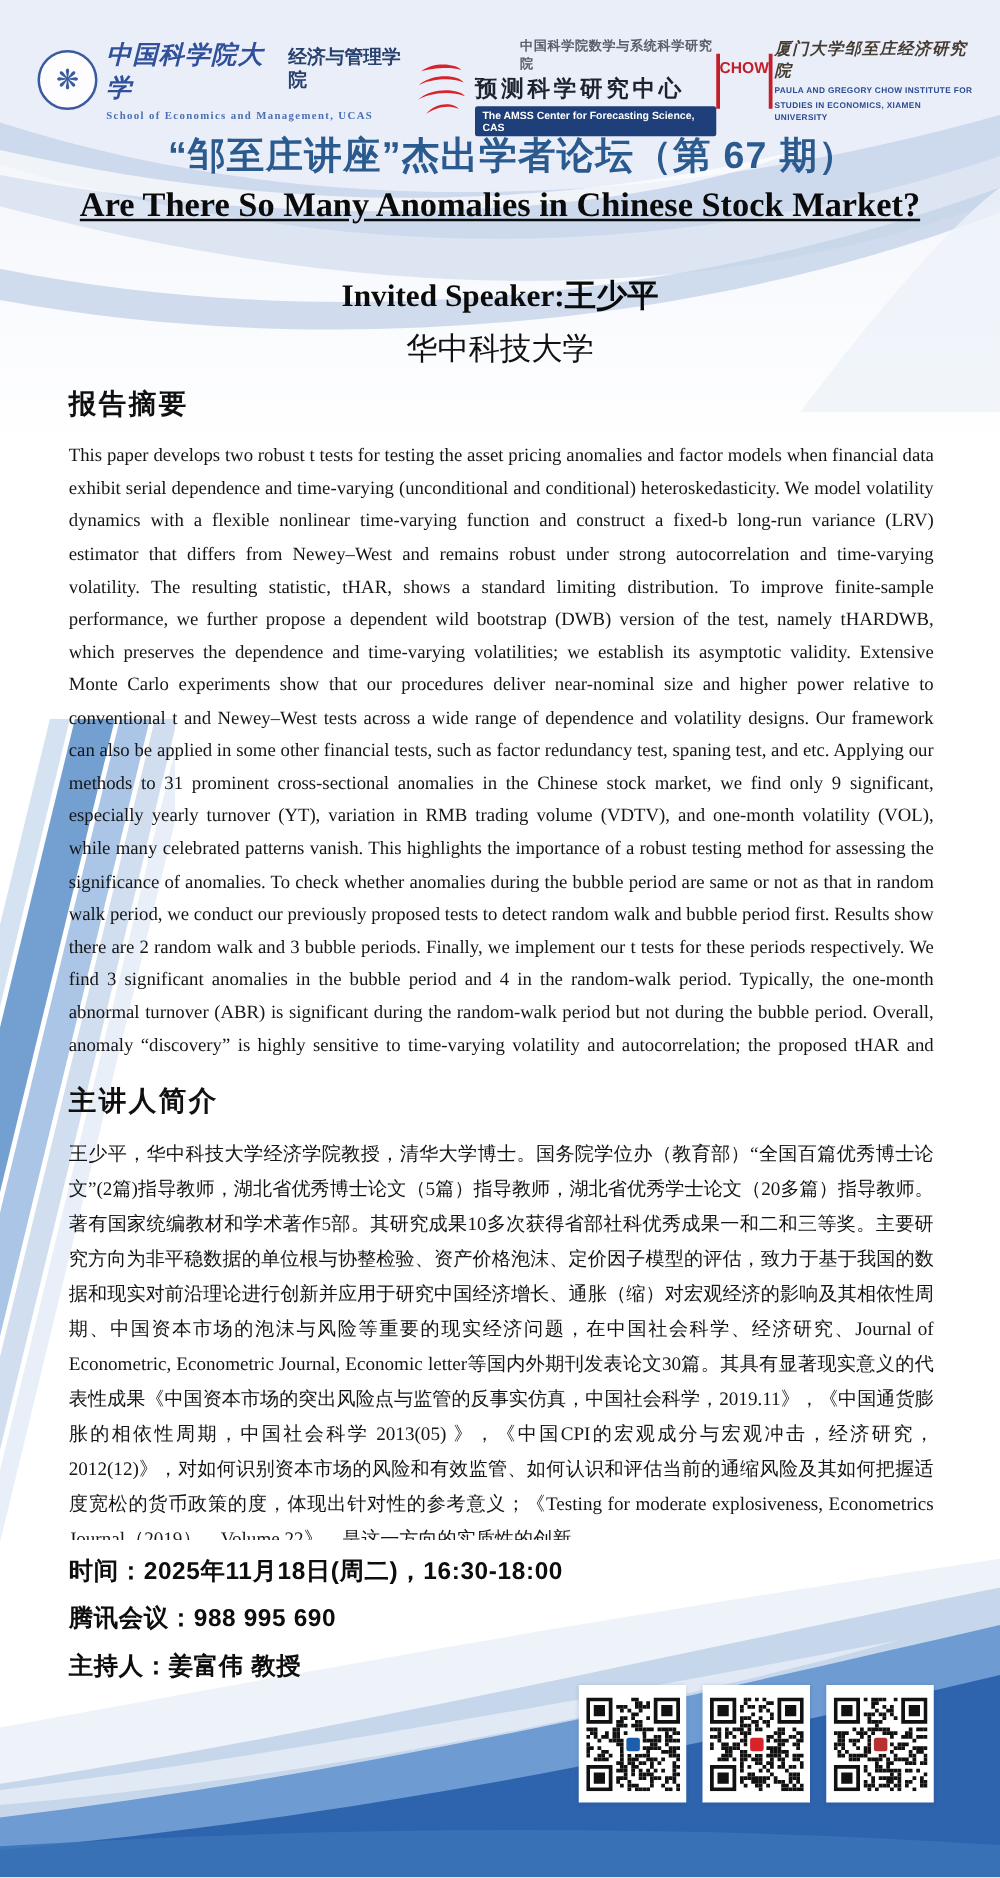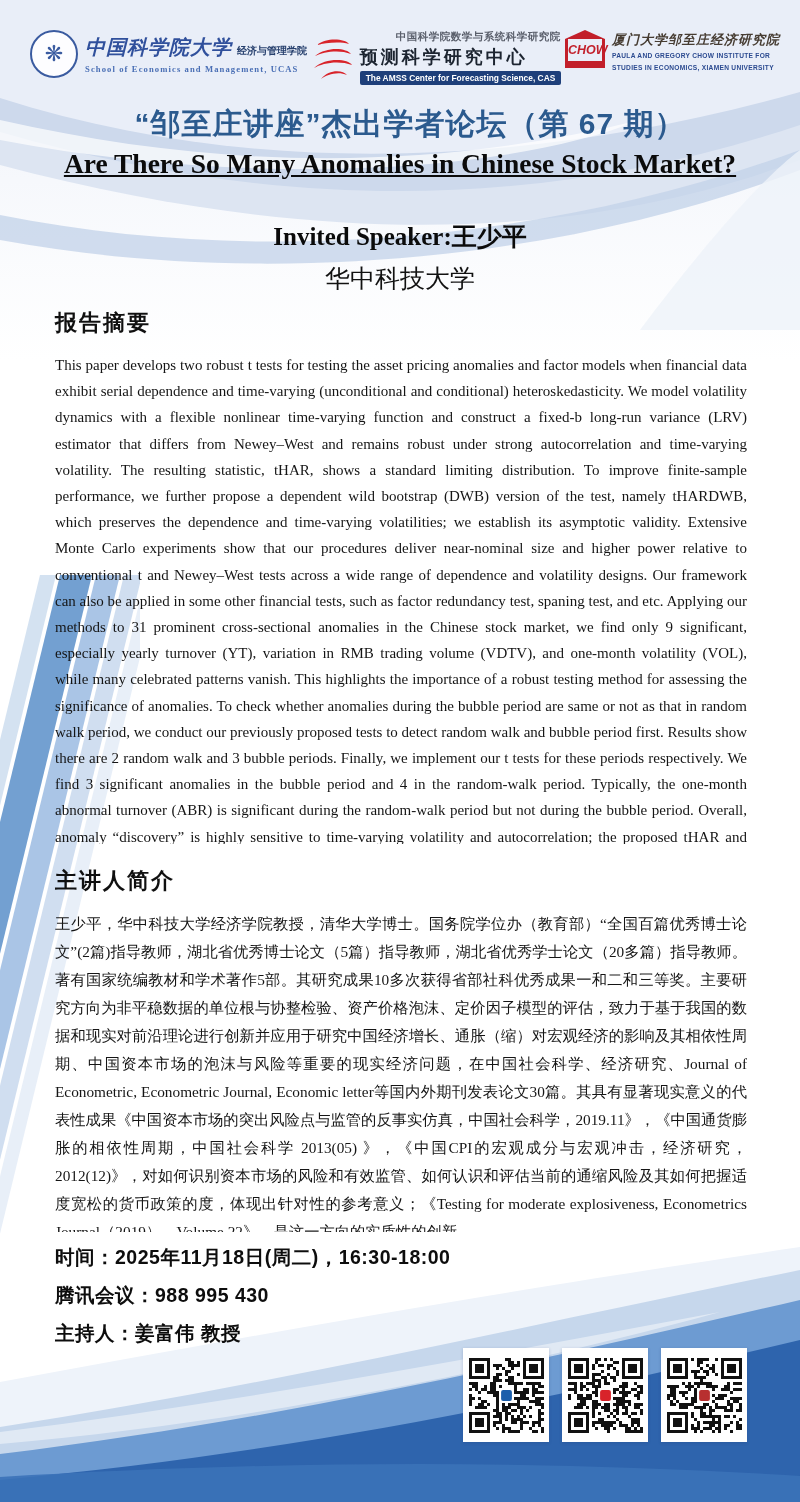--- a/index.html
+++ b/index.html
@@ -16,30 +16,30 @@
   .logos{position:absolute;top:30px;left:30px;right:20px;display:flex;justify-content:space-between;align-items:flex-start;}
   .logo{display:flex;align-items:center;gap:7px;}
   .ucas-emblem{
     width:44px;height:44px;border:2.5px solid #3a5ba0;border-radius:50%;
     display:flex;align-items:center;justify-content:center;color:#3a5ba0;font-size:22px;flex:0 0 auto;
     background:#fdfdff;
   }
   .ucas-text{display:flex;flex-direction:column;}
   .ucas-cn{display:flex;align-items:baseline;gap:5px;}
   .ucas-cn-main{font-family:"Liberation Serif",serif;font-style:italic;font-weight:700;font-size:20px;color:#30509c;letter-spacing:1px;}
-  .ucas-cn-sub{font-family:Liberation Mono, monospace;font-weight:700;font-size:10px;color:#27406e;text-align:right;}
+  .ucas-cn-sub{font-family:Liberation Mono, monospace;font-weight:700;font-size:15px;color:#27406e;}
   .ucas-en{font-family:Liberation Serif, serif;font-size:8.6px;color:#4a6fb5;letter-spacing:1.1px;margin-top:3px;font-weight:700;}
 
   .amss-glyph{width:42px;height:46px;flex:0 0 auto;}
   .amss-text{display:flex;flex-direction:column;align-items:flex-start;}
   .amss-l1{font-family:"Liberation Sans",sans-serif;font-size:10.5px;font-weight:700;color:#5a5f6b;letter-spacing:.5px;margin-left:36px;}
   .amss-l2{font-family:"Liberation Serif",serif;font-size:18px;font-weight:700;color:#1c2430;letter-spacing:3px;margin:1px 0 2px;}
   .amss-l3{font-family:"Liberation Sans",sans-serif;font-size:8.4px;color:#fff;background:#1e3f7a;padding:2px 6px;border-radius:2px;font-weight:700;}
 
-  .chow-glyph{width:40px;height:44px;flex:0 0 auto;display:flex;flex-direction:column;align-items:stretch;font-style:italic;}
+  .chow-glyph{width:40px;height:44px;flex:0 0 auto;display:flex;align-items:stretch;}
   .chow-roof{height:9px;background:#c21f2a;clip-path:polygon(0 100%,50% 0,100% 100%);}
   .chow-word{font-family:"Liberation Sans",sans-serif;font-weight:900;font-size:12.5px;color:#c21f2a;text-align:center;line-height:22px;border-left:3px solid #c21f2a;border-right:3px solid #c21f2a;}
   .chow-base{height:7px;background:#c21f2a;}
   .chow-text{display:flex;flex-direction:column;}
   .chow-cn{font-family:"Liberation Serif",serif;font-style:italic;font-weight:700;font-size:13px;color:#463c32;letter-spacing:1px;}
   .chow-en{font-family:"Liberation Sans",sans-serif;font-size:6.6px;color:#2b4a90;font-weight:700;letter-spacing:.3px;margin-top:2px;line-height:1.5;}
 
   
   .title-cn{position:absolute;top:104px;left:0;right:0;text-align:center;
     font-family:"Liberation Sans","DejaVu Sans",sans-serif;font-weight:900;font-size:30px;color:#2b5a8e;letter-spacing:1px;padding-left:20px;}
@@ -152,21 +152,21 @@
     <div class="affiliation">华中科技大学</div>
 
     <div class="sec-heading h-abstract">报告摘要</div>
     <div class="body-text abstract-body">This paper develops two robust t tests for testing the asset pricing anomalies and factor models when financial data exhibit serial dependence and time-varying (unconditional and conditional) heteroskedasticity. We model volatility dynamics with a flexible nonlinear time-varying function and construct a fixed-b long-run variance (LRV) estimator that differs from Newey–West and remains robust under strong autocorrelation and time-varying volatility. The resulting statistic, tHAR, shows a standard limiting distribution. To improve finite-sample performance, we further propose a dependent wild bootstrap (DWB) version of the test, namely tHARDWB, which preserves the dependence and time-varying volatilities; we establish its asymptotic validity. Extensive Monte Carlo experiments show that our procedures deliver near-nominal size and higher power relative to conventional t and Newey–West tests across a wide range of dependence and volatility designs. Our framework can also be applied in some other financial tests, such as factor redundancy test, spaning test, and etc. Applying our methods to 31 prominent cross-sectional anomalies in the Chinese stock market, we find only 9 significant, especially yearly turnover (YT), variation in RMB trading volume (VDTV), and one-month volatility (VOL), while many celebrated patterns vanish. This highlights the importance of a robust testing method for assessing the significance of anomalies. To check whether anomalies during the bubble period are same or not as that in random walk period, we conduct our previously proposed tests to detect random walk and bubble period first. Results show there are 2 random walk and 3 bubble periods. Finally, we implement our t tests for these periods respectively. We find 3 significant anomalies in the bubble period and 4 in the random-walk period. Typically, the one-month abnormal turnover (ABR) is significant during the random-walk period but not during the bubble period. Overall, anomaly “discovery” is highly sensitive to time-varying volatility and autocorrelation; the proposed tHAR and tHARDWB tests provide reliable inference and help tame the factor zoo in both full-sample and regime-specific periods.</div>
 
     <div class="sec-heading h-bio">主讲人简介</div>
     <div class="body-text bio-body">王少平，华中科技大学经济学院教授，清华大学博士。国务院学位办（教育部）“全国百篇优秀博士论文”(2篇)指导教师，湖北省优秀博士论文（5篇）指导教师，湖北省优秀学士论文（20多篇）指导教师。著有国家统编教材和学术著作5部。其研究成果10多次获得省部社科优秀成果一和二和三等奖。主要研究方向为非平稳数据的单位根与协整检验、资产价格泡沫、定价因子模型的评估，致力于基于我国的数据和现实对前沿理论进行创新并应用于研究中国经济增长、通胀（缩）对宏观经济的影响及其相依性周期、中国资本市场的泡沫与风险等重要的现实经济问题，在中国社会科学、经济研究、Journal of Econometric, Econometric Journal, Economic letter等国内外期刊发表论文30篇。其具有显著现实意义的代表性成果《中国资本市场的突出风险点与监管的反事实仿真，中国社会科学，2019.11》，《中国通货膨胀的相依性周期，中国社会科学 2013(05) 》，《中国CPI的宏观成分与宏观冲击，经济研究，2012(12)》，对如何识别资本市场的风险和有效监管、如何认识和评估当前的通缩风险及其如何把握适度宽松的货币政策的度，体现出针对性的参考意义；《Testing for moderate explosiveness, Econometrics Journal（2019），Volume 22》，是这一方向的实质性的创新。</div>
 
     <div class="details">
       <div>时间：2025年11月18日(周二)，16:30-18:00</div>
-      <div>腾讯会议：988  995  430</div>
+      <div>腾讯会议：988  995  690</div>
       <div>主持人：姜富伟  教授</div>
     </div>
 
     <div class="qr-row">
       <div class="qr-tile">
           <svg xmlns="http://www.w3.org/2000/svg" width="75" height="75">
             <rect x="36" y="0" width="3" height="3" fill="#111"></rect>
             <rect x="39" y="0" width="3" height="3" fill="#111"></rect>
             <rect x="39" y="3" width="3" height="3" fill="#111"></rect>
             <rect x="42" y="3" width="3" height="3" fill="#111"></rect>

